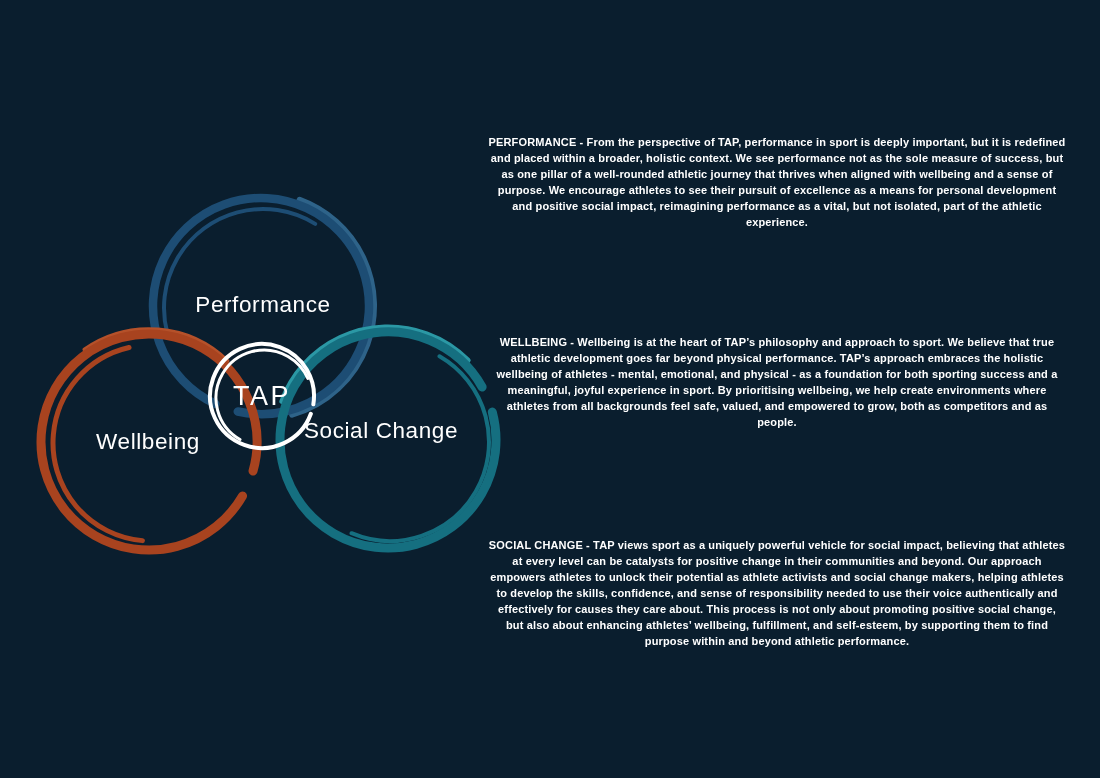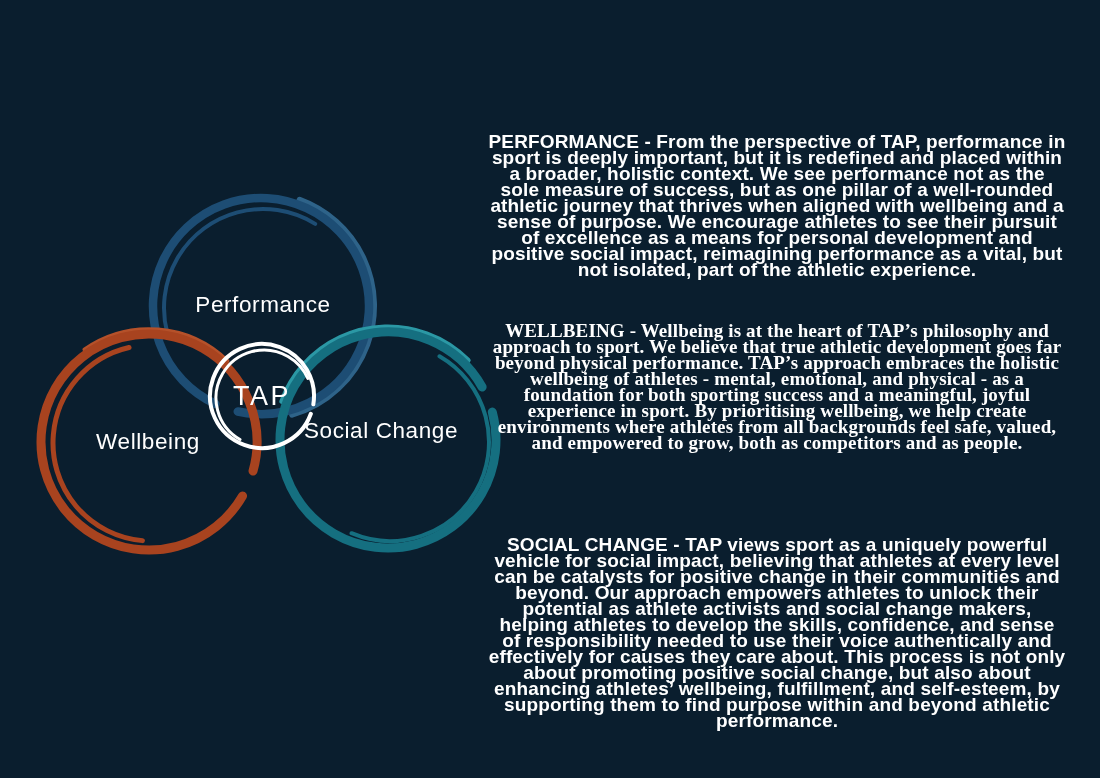--- a/index.html
+++ b/index.html
@@ -45,27 +45,27 @@
     width: 578px;
     height: 778px;
   }
   .para {
     position: absolute;
     left: 0;
     width: 100%;
     margin: 0;
     color: #ffffff;
     font-weight: 700;
-    font-size: 19px;
+    font-size: 11px;
     line-height: 16px;
     letter-spacing: 0.15px;
     text-align: center;
   }
   .para-performance { top: 134px; }
-  .para-wellbeing   { top: 323px; font-family: Liberation Serif, serif; }
+  .para-wellbeing   { top: 334px; }
   .para-social      { top: 491px; margin-top: 46px; }
 </style>
 </head>
 <body>
 
 <div class="stage" style="background: rgb(10, 30, 46);">
 
   <svg class="venn-svg" width="1100" height="778" viewBox="0 0 1100 778">
 
     <g>

